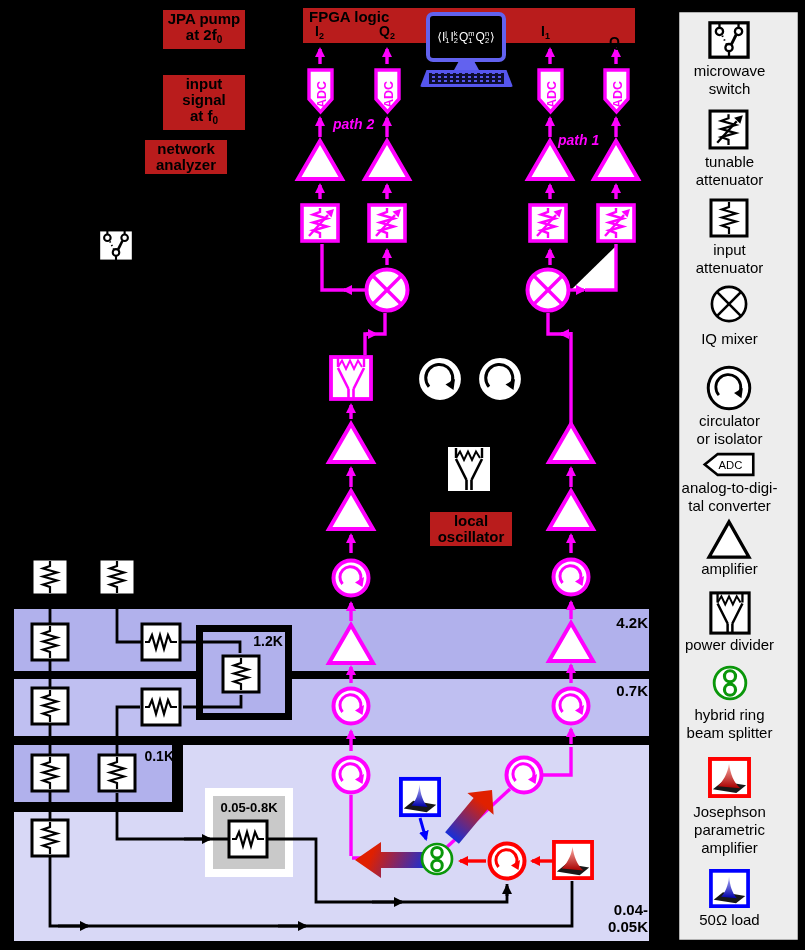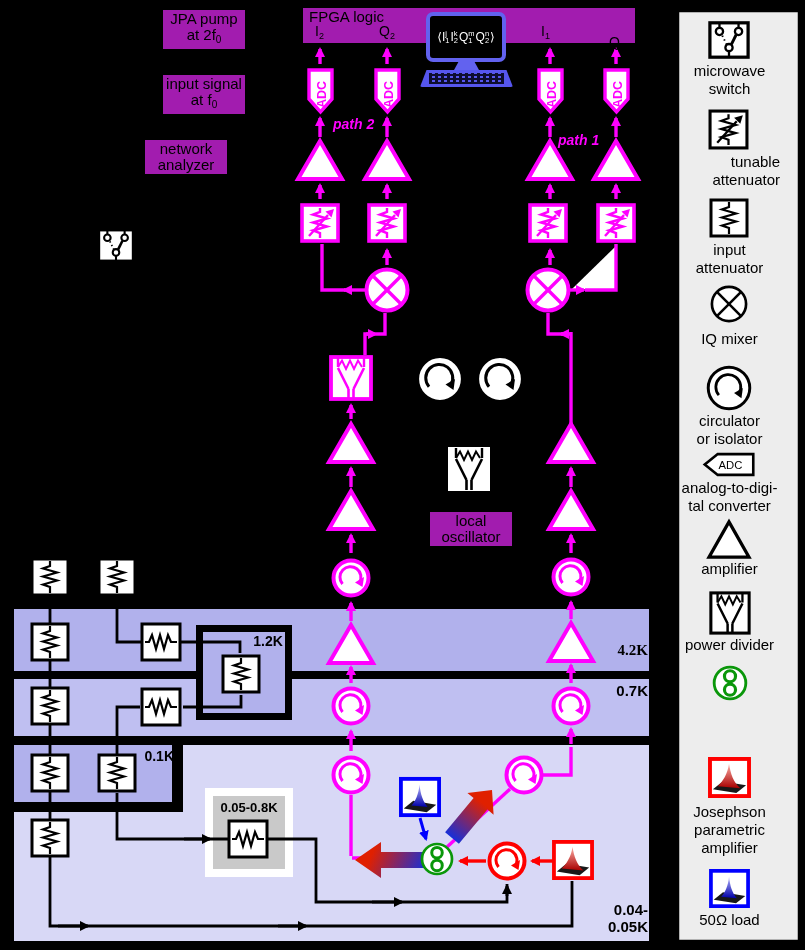--- a/index.html
+++ b/index.html
@@ -1,20 +1,20 @@
 <!DOCTYPE html>
 <html><head>
 <meta charset="utf-8">
 <style>
   html,body{margin:0;padding:0;background:#000;}
   .canvas{position:relative;width:805px;height:950px;background:#000;
           font-family:"Liberation Sans",sans-serif;overflow:hidden;}
   .canvas svg{position:absolute;left:0;top:0;}
-  .whitebox{position:absolute;background:#a21caf;color:#000;font-size:15px;line-height:16px;
-            text-align:center;padding:1px 0;}
+  .whitebox{position:absolute;background:#b91c1c;color:#000;font-size:15px;line-height:16px;
+            text-align:center;padding:1px 0;font-weight:bold;}
   .sub{font-size:10px;vertical-align:-3px;}
   .iolbl{position:absolute;font-size:14px;color:#000;}
   .iolbl .sub{font-size:9px;}
   .pathlbl{position:absolute;color:#ff00ff;font-weight:bold;font-style:italic;font-size:14px;}
   .stagelbl{position:absolute;color:#000;font-weight:bold;font-size:15px;line-height:17px;}
   .leglbl{position:absolute;left:679px;width:101px;text-align:center;color:#000;
           font-size:15px;line-height:18px;}
   .computer{position:absolute;left:417px;top:10px;width:100px;height:79px;}
   .monitor{position:absolute;left:9px;top:2px;width:72px;height:42px;background:#000;
            border:4px solid #6262ef;border-radius:7px;}
@@ -377,35 +377,35 @@
   </div>
   <div class="stand"></div>
   <div class="keyboard">
         <div class="keys"></div>
       </div>
 </div>
 
 <div class="pathlbl" style="left:333px;top:116px;">path 2</div>
 <div class="pathlbl" style="left:558px;top:132px;">path 1</div>
 
-<div class="stagelbl" style="left:598px;top:642px;width:50px;text-align:right;font-family:Liberation Serif, serif;">4.2K</div>
+<div class="stagelbl" style="left:598px;top:614px;width:50px;text-align:right;">4.2K</div>
 <div class="stagelbl" style="left:598px;top:682px;width:50px;text-align:right;">0.7K</div>
 <div class="stagelbl" style="left:246px;top:633px;width:44px;text-align:center;font-size:14px;">1.2K</div>
 <div class="stagelbl" style="left:124px;top:748px;width:50px;text-align:right;font-size:14px;">0.1K</div>
 <div class="stagelbl" style="left:213px;top:799px;width:72px;text-align:center;font-size:13px;">0.05-0.8K</div>
 <div class="stagelbl" style="left:594px;top:901px;width:54px;text-align:right;">
   <div>0.04-</div>
   <div>0.05K</div>
 </div>
 
 <div class="leglbl" style="top:62px;">
   <div>microwave</div>
       <div>switch</div>
 </div>
-<div class="leglbl" style="top:153px;text-align:right;">
+<div class="leglbl" style="top:153px;">
   <div>tunable</div>
       <div>attenuator</div>
 </div>
 <div class="leglbl" style="top:241px;">
   <div>input</div>
       <div>attenuator</div>
 </div>
 <div class="leglbl" style="top:330px;">
   <div>IQ mixer</div>
 </div>
@@ -415,20 +415,24 @@
 </div>
 <div class="leglbl" style="top:412px;">
   <div>circulator</div>
       <div>or isolator</div>
 </div>
 <div class="leglbl" style="top:560px;">
   <div>amplifier</div>
 </div>
 <div class="leglbl" style="top:636px;">
   <div>power divider</div>
+</div>
+<div class="leglbl" style="top:706px;">
+  <div>hybrid ring</div>
+      <div>beam splitter</div>
 </div>
 <div class="leglbl" style="top:803px;">
   <div>Josephson</div>
       <div>parametric</div>
       <div>amplifier</div>
 </div>
 <div class="leglbl" style="top:911px;">
   <div>50Ω load</div>
 </div>
 

